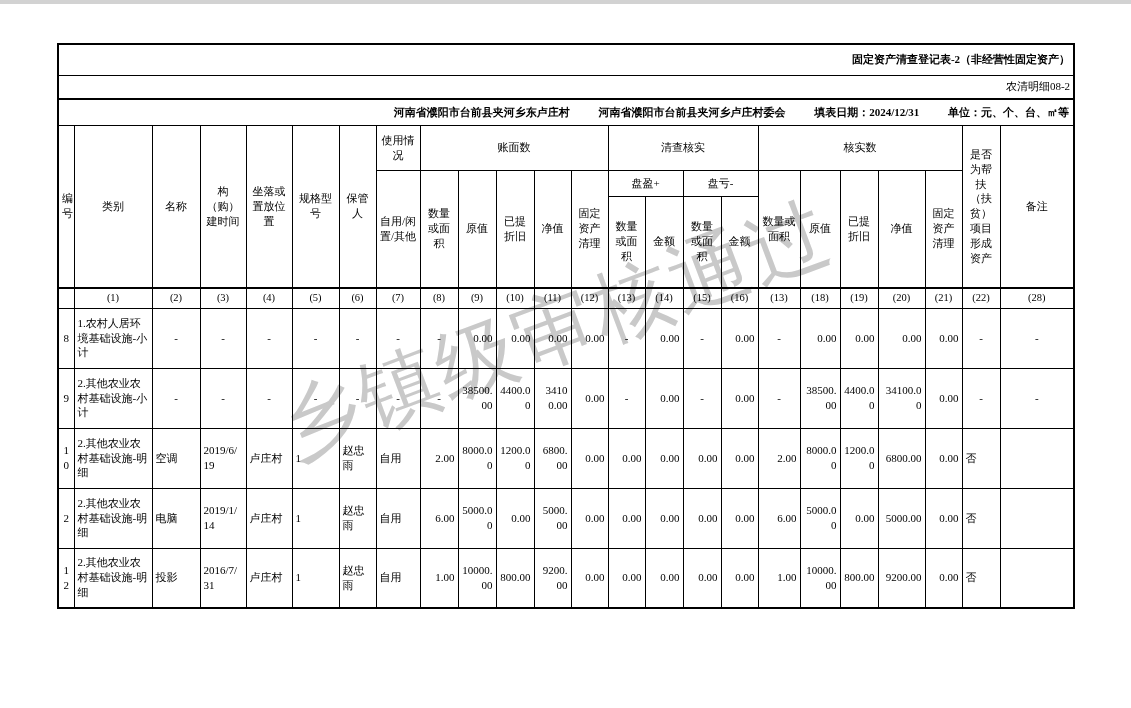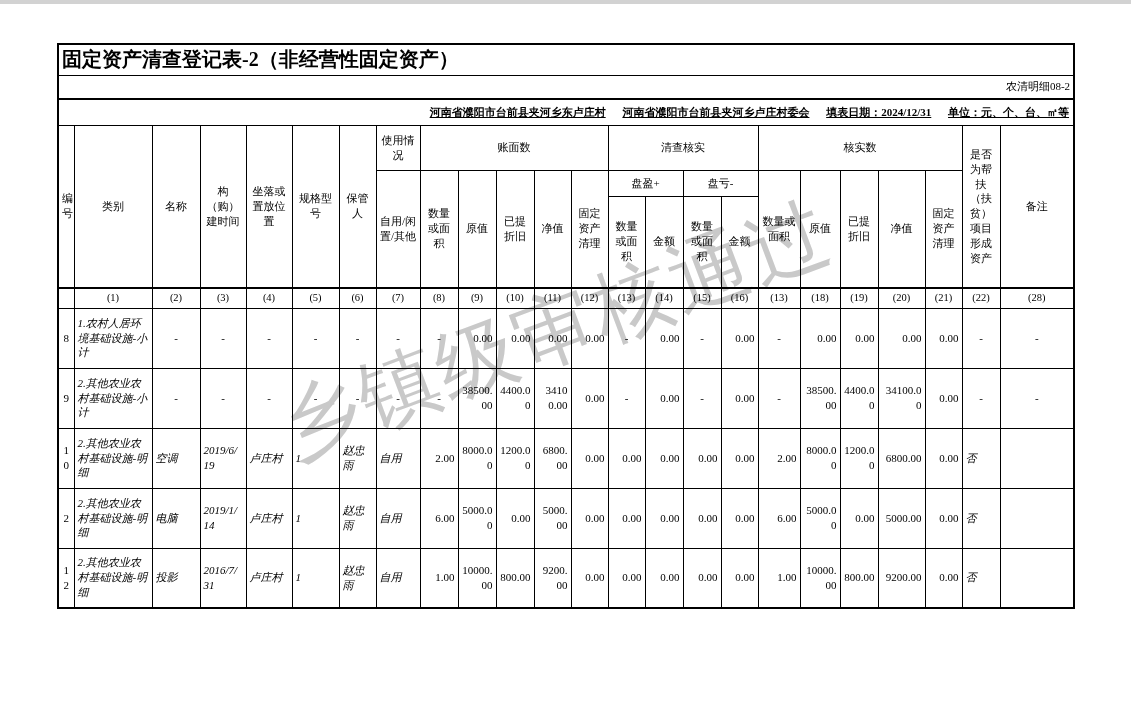--- a/index.html
+++ b/index.html
@@ -51,31 +51,31 @@
   th{text-align:center;}
   .h-title{height:31px;}
   .h-code{height:24px;}
   .h-info{height:26px;}
   .h-g1{height:45px;}
   .h-g2{height:26px;}
   .h-leaf{height:92px;}
   .h-nums{height:20px;}
   .data-row{height:60px;}
   .title-cell{
-    text-align:left;font-weight:bold;font-size:20px;
+    text-align:right;font-weight:bold;font-size:11px;
   }
   .code-cell{
     text-align:right;border-bottom:2px solid #000;
   }
   .info-cell{
     text-align:right;font-weight:bold;padding-right:4px;white-space:nowrap;
   }
-  .info-cell span{margin-left:14px;text-decoration:underline;}
+  .info-cell span{margin-left:26px;}
   .h-nums td{border-top:2px solid #000;text-align:center;font-size:10.5px;}
-  .c-txt{text-align:left;font-style:italic;}
+  .c-txt{text-align:left;}
   .c-num{text-align:right;}
   .c-dash{text-align:center;}
   .no-cell{text-align:center;}
 </style>
 </head>
 <body>
 
 <div class="top-strip"></div>
 
 <div class="watermark">乡镇级审核通过</div>

